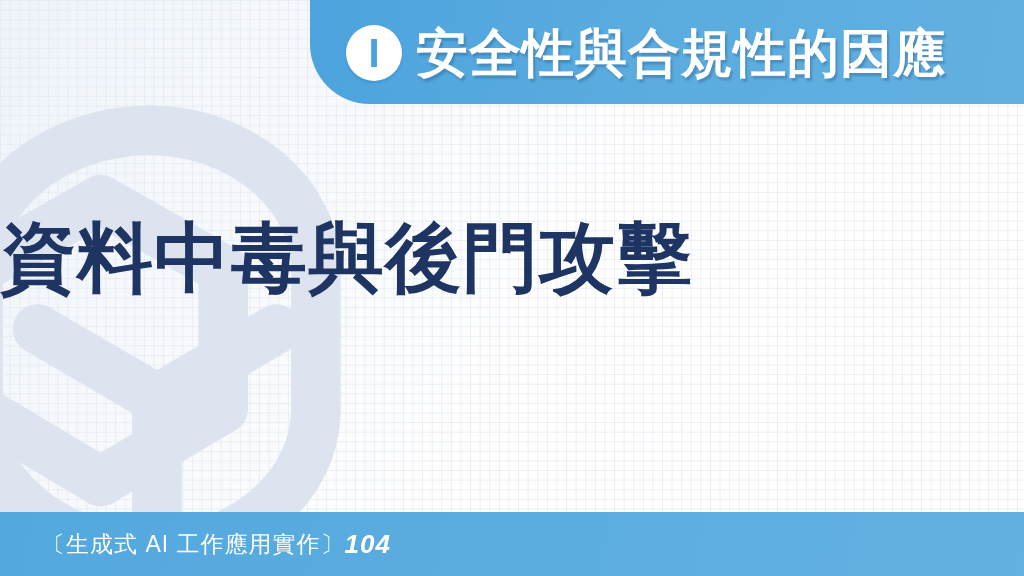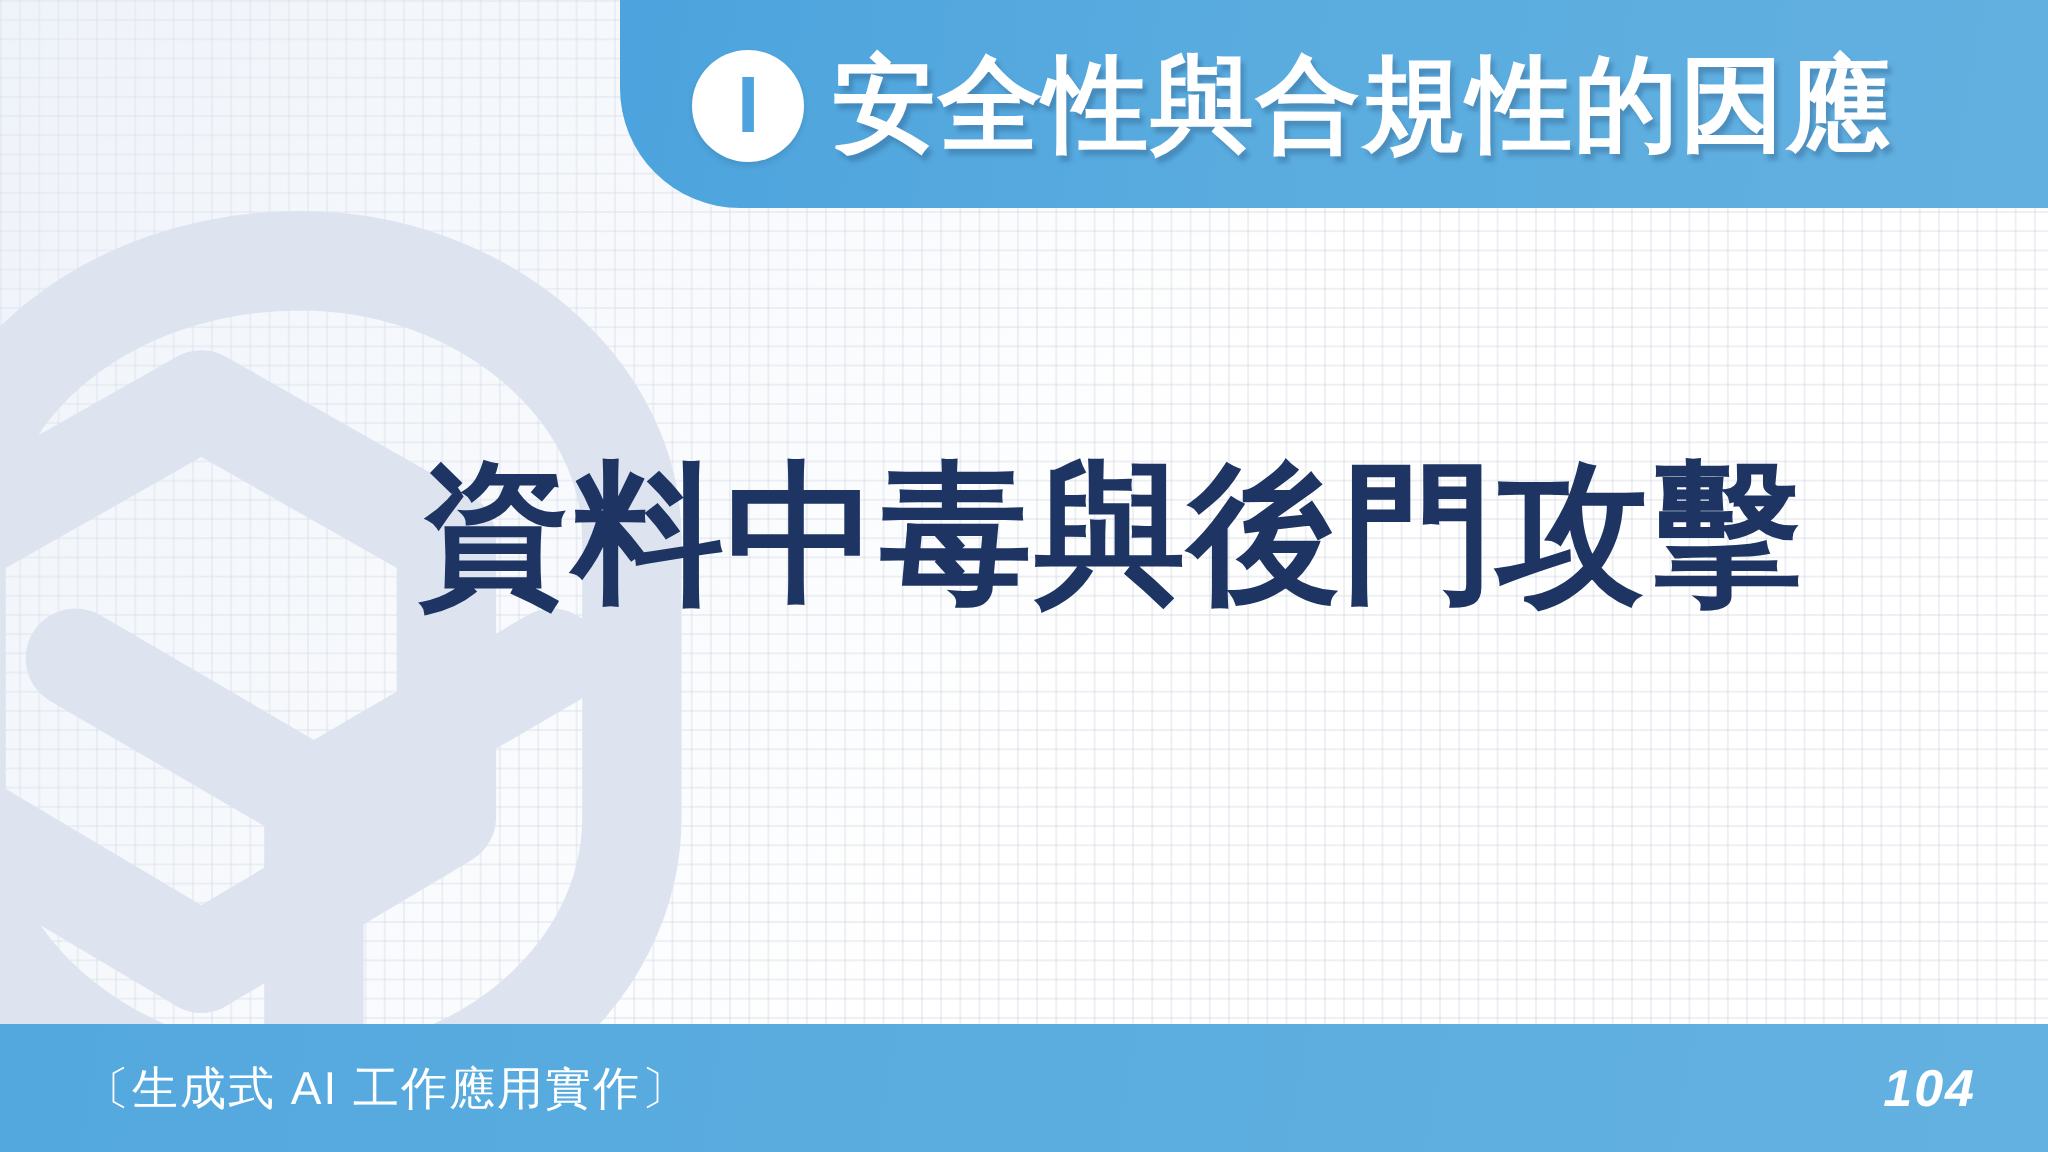--- a/index.html
+++ b/index.html
@@ -91,24 +91,24 @@
     white-space: nowrap;
     text-shadow: 2px 3px 2px rgba(40,80,120,0.33);
     font-family: "Liberation Sans", "DejaVu Sans", sans-serif;
     margin-top: 2px;
   }
 
   
   .main-title-wrap {
     position: absolute;
     left: 0;
-    top: 228px;
+    top: 218px;
     width: 902px;
     z-index: 5;
-    text-align: right;
+    text-align: left;
   }
   .main-title {
     display: inline-block;
     color: #1e3563;
     font-size: 76px;
     font-weight: bold;
     line-height: 1.05;
     letter-spacing: 1px;
     white-space: nowrap;
     font-family: "Liberation Sans", "DejaVu Sans", sans-serif;
@@ -118,21 +118,20 @@
   .footer-bar {
     position: absolute;
     left: 0;
     bottom: 0;
     width: 1024px;
     height: 64px;
     background: linear-gradient(100deg, #53a8de 0%, #5aacdf 40%, #63b1e1 100%);
     z-index: 6;
     display: flex;
     align-items: center;
-    justify-content: space-between;
     box-sizing: border-box;
     padding: 0 36px 0 42px;
   }
   .footer-left {
     color: #ffffff;
     font-size: 23px;
     font-weight: normal;
     letter-spacing: 1px;
     white-space: nowrap;
     font-family: "Liberation Sans", "DejaVu Sans", sans-serif;

